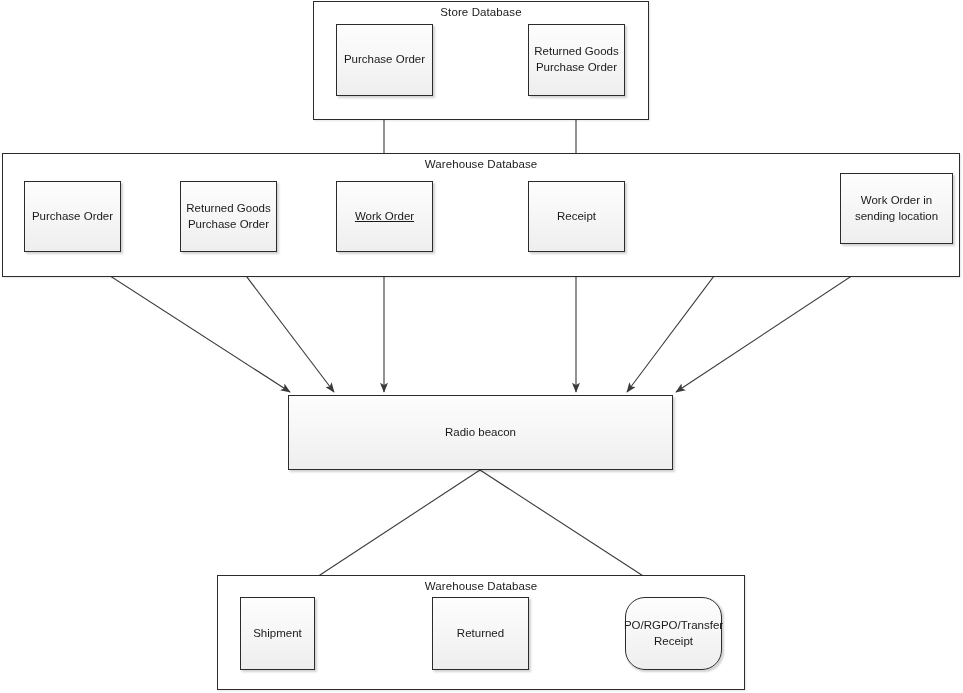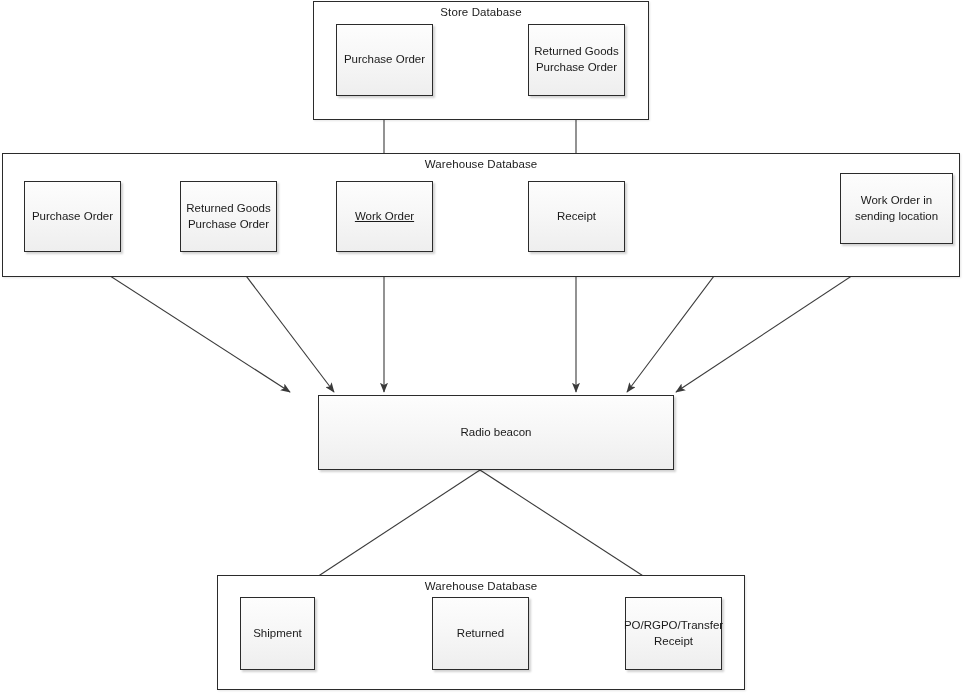--- a/index.html
+++ b/index.html
@@ -122,27 +122,27 @@
   <div class="node" id="n-wh-wo" style="left: 336px; top: 181px; width: 97px; height: 71px; text-decoration: underline;">
     <span>Work Order</span>
   </div>
   <div class="node" id="n-wh-credit" style="left: 528px; top: 181px; width: 97px; height: 71px;">
     <span>Receipt</span>
   </div>
   <div class="node" id="n-wh-wos" style="left: 840px; top: 173px; width: 113px; height: 71px;">
     <span>Work Order in
 sending location</span>
   </div>
-  <div class="node wide" id="n-beacon" style="left: 288px; top: 395px; width: 356px; height: 75px; margin-left: 30px;">
+  <div class="node wide" id="n-beacon" style="left: 288px; top: 395px; width: 385px; height: 75px;">
     <span>Radio beacon</span>
   </div>
   <div class="node" id="n-shipment" style="left: 240px; top: 597px; width: 75px; height: 73px;">
     <span>Shipment</span>
   </div>
   <div class="node" id="n-invoice" style="left: 432px; top: 597px; width: 97px; height: 73px;">
     <span>Returned</span>
   </div>
-  <div class="node" id="n-receipt" style="left: 625px; top: 597px; width: 97px; height: 73px;">
+  <div class="node" id="n-receipt" style="left: 625px; top: 597px; width: 97px; height: 73px; border-radius: 20px;">
     <span>PO/RGPO/Transfer
 Receipt</span>
   </div>
 
 </div>
 
 </body></html>

